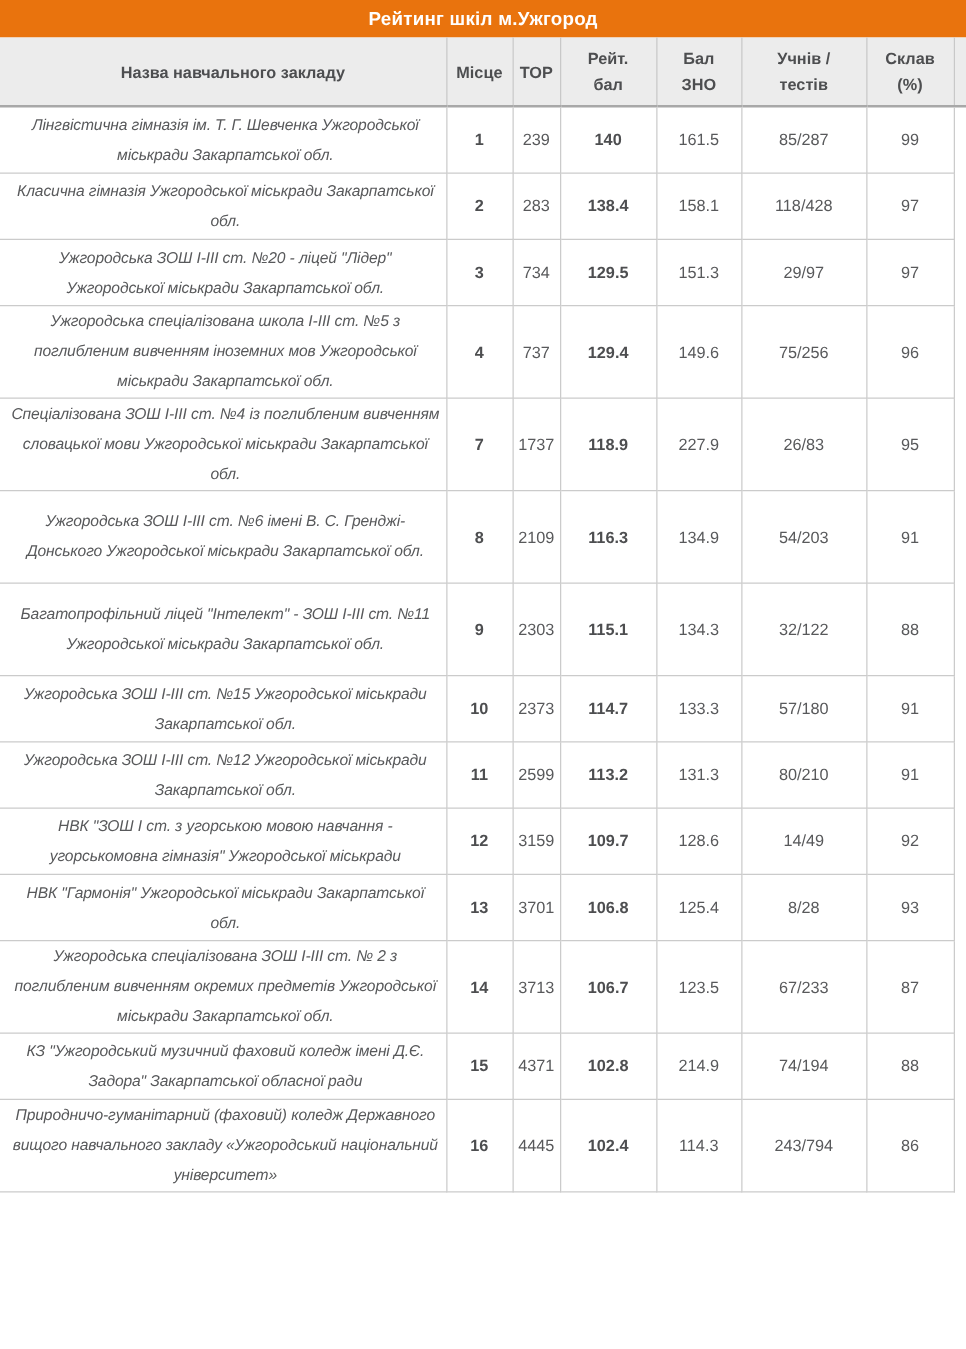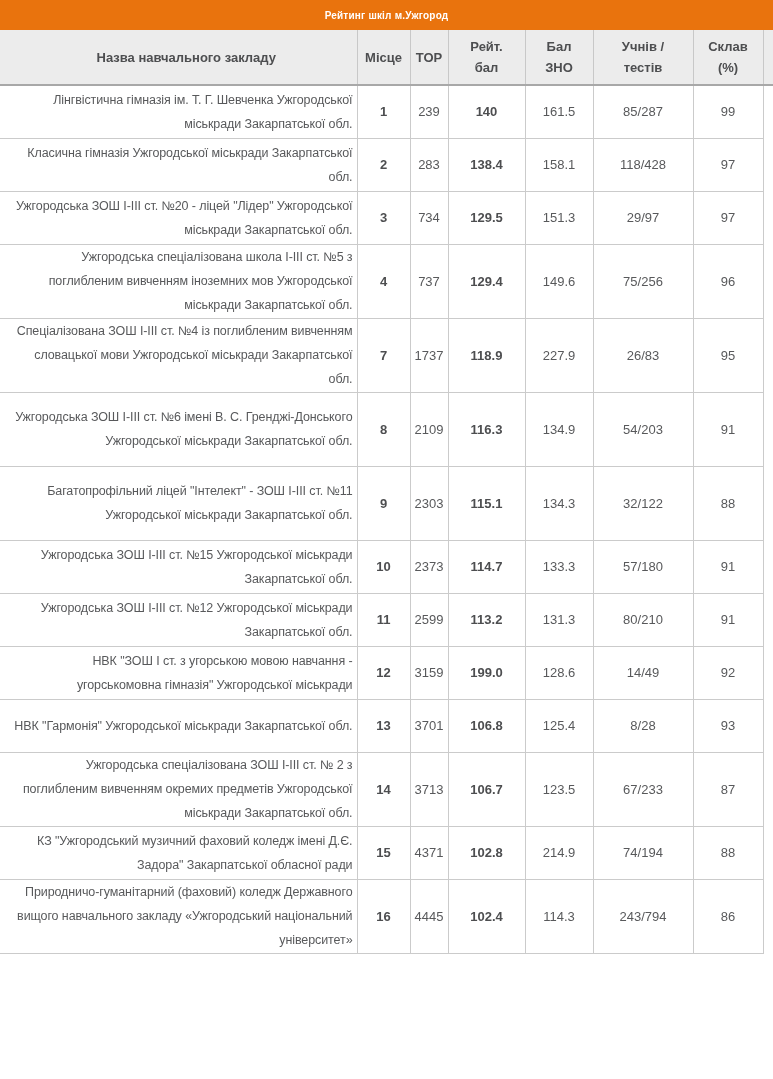--- a/index.html
+++ b/index.html
@@ -9,21 +9,21 @@
     width: 773px; height: 1079px;
     overflow: hidden;
     background: #ffffff;
     font-family: "Liberation Sans", sans-serif;
   }
   .title-bar {
     width: 773px; height: 30px;
     background: #e9730d;
     color: #ffffff;
     display: flex; align-items: center; justify-content: center;
-    font-size: 10px; font-weight: bold;
+    font-size: 15px; font-weight: bold;
     letter-spacing: 0.2px;
   }
   table.rank {
     width: 773px;
     border-collapse: collapse;
     table-layout: fixed;
   }
   col.c-name     { width: 357px; }
   col.c-place    { width: 53px; }
   col.c-top      { width: 38px; }
@@ -53,21 +53,21 @@
   tbody tr:nth-child(7), tbody tr:nth-child(12), tbody tr:nth-child(14),
   tbody tr:nth-child(16) { height: 74px; }
 
   tbody td {
     border: 1px solid #cbcbcb;
     font-size: 13px;
     color: #58595b;
     text-align: center; vertical-align: middle;
     background: #ffffff;
   }
-  tbody td:first-child { border-left: none; text-align: right; padding: 0 4px 0 8px; }
+  tbody td:first-child { border-left: none; text-align: center; padding: 0 4px 0 8px; font-style: italic; }
   tbody td.col-extra { border-top: none; border-bottom: none; }
 
   .nw {
     font-size: 12.5px;
     line-height: 24px;
     letter-spacing: -0.1px;
     color: #58595b;
     overflow: hidden;
     max-height: 48px;
   }
@@ -220,21 +220,21 @@
       <td>80/210</td>
       <td>91</td>
       <td class="col-extra"></td>
     </tr>
         <tr>
       <td>
             <div class="nw">НВК "ЗОШ І ст. з угорською мовою навчання - угорськомовна гімназія" Ужгородської міськради Закарпатської обл.</div>
           </td>
       <td class="bold-cell">12</td>
       <td>3159</td>
-      <td class="bold-cell">199.0</td>
+      <td class="bold-cell">109.7</td>
       <td>128.6</td>
       <td>14/49</td>
       <td>92</td>
       <td class="col-extra"></td>
     </tr>
         <tr>
       <td>
             <div class="nw">НВК "Гармонія" Ужгородської міськради Закарпатської обл.</div>
           </td>
       <td class="bold-cell">13</td>

